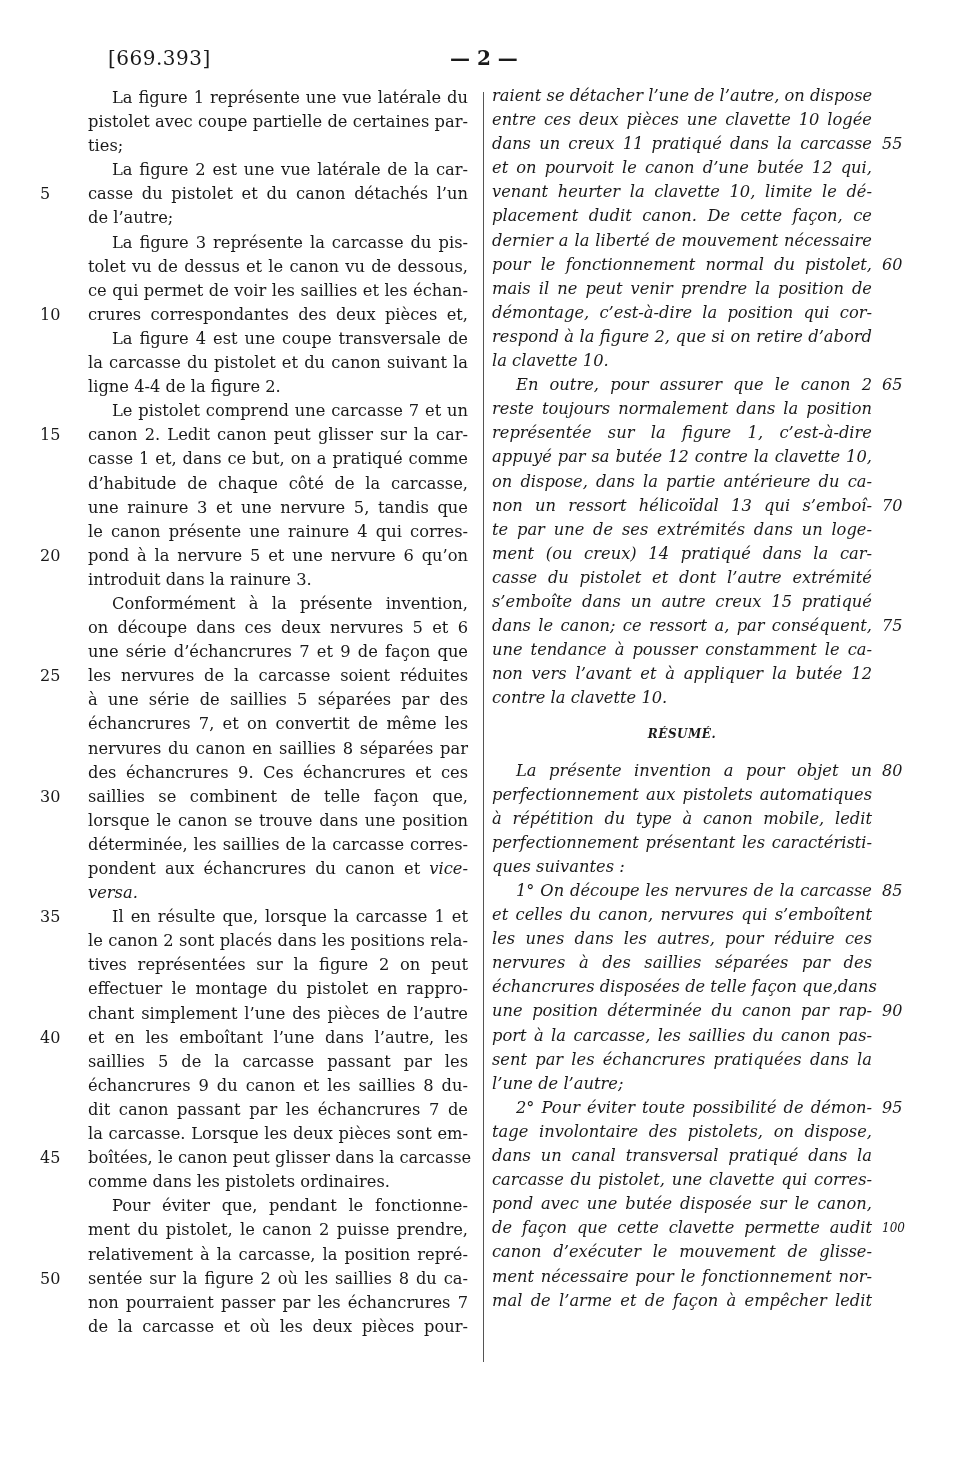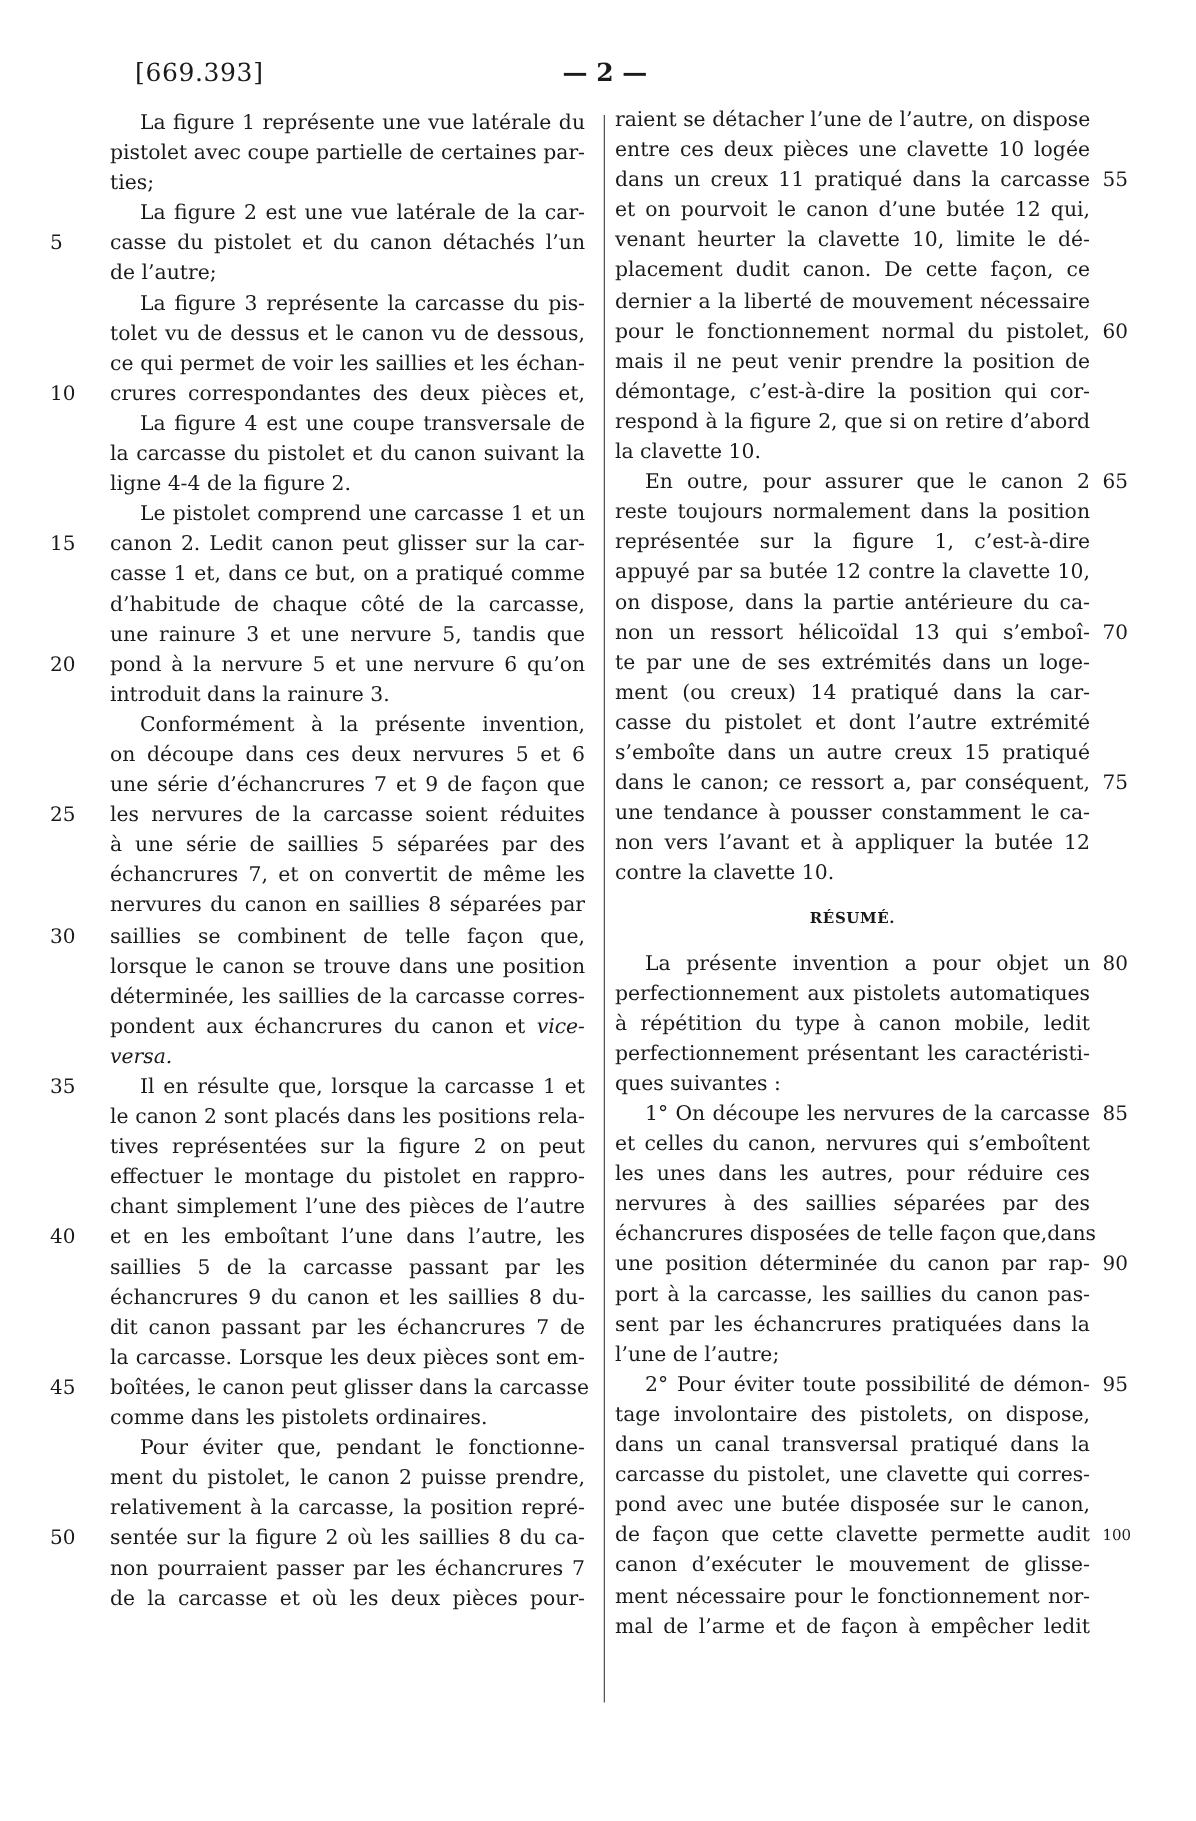--- a/index.html
+++ b/index.html
@@ -3,21 +3,21 @@
 <meta charset="utf-8">
 <style>
   html, body { margin: 0; padding: 0; background: #ffffff; }
   body { width: 957px; height: 1457px; position: relative; overflow: hidden;
          font-family: "DejaVu Serif", "Liberation Serif", serif; color: #1a1a1a; }
   .header { position: absolute; top: 46px; left: 0; width: 957px; height: 30px; }
   .patent-no { position: absolute; left: 108px; top: 0; font-size: 20px; letter-spacing: 0.5px; }
   .page-no { position: absolute; left: 450px; top: 0; font-size: 20px; font-weight: bold; }
   .col { position: absolute; top: 86px; width: 380px; }
   .col-left { left: 88px; }
-  .col-right { left: 492px; top: 84px; }
+  .col-right { left: 492px; top: 84px; font-style: italic; }
   .divider { position: absolute; left: 483px; top: 92px; width: 1px; height: 1270px; background: #555; }
   .line { position: relative; height: 24.1px; line-height: 24.1px; font-size: 16.3px;
           white-space: nowrap; text-align: justify; text-align-last: justify; }
   .line.last { text-align-last: left; }
   .line.indent { padding-left: 24px; }
   .line.center { text-align: center; text-align-last: center; font-weight: bold; font-size: 12px; letter-spacing: 0.5px; }
   .line.gap-after { margin-bottom: 12px; }
   .lnum-left { position: absolute; left: -48px; top: 0; width: 36px; text-align: left; font-size: 16px; }
   .lnum-right { position: absolute; right: -50px; top: 0; width: 40px; text-align: right; font-size: 16px; }
   .lnum-right.small { font-size: 12px; margin-left: 28px; }
@@ -70,36 +70,39 @@
     <div class="line indent">
       <span class="txt">La figure 4 est une coupe transversale de</span>
     </div>
     <div class="line">
       <span class="txt">la carcasse du pistolet et du canon suivant la</span>
     </div>
     <div class="line last">
       <span class="txt">ligne 4-4 de la figure 2.</span>
     </div>
     <div class="line indent">
-      <span class="txt">Le pistolet comprend une carcasse 1 et un</span>
+      <span class="txt">Le pistolet comprend une carcasse 7 et un</span>
     </div>
     <div class="line">
       <span class="txt">canon 2. Ledit canon peut glisser sur la car-</span>
       <span class="lnum-left">15</span>
     </div>
     <div class="line">
       <span class="txt">casse 1 et, dans ce but, on a pratiqué comme</span>
     </div>
     <div class="line">
       <span class="txt">d’habitude de chaque côté de la carcasse,</span>
     </div>
     <div class="line">
       <span class="txt">une rainure 3 et une nervure 5, tandis que</span>
     </div>
     <div class="line">
+      <span class="txt">le canon présente une rainure 4 qui corres-</span>
+    </div>
+    <div class="line">
       <span class="txt">pond à la nervure 5 et une nervure 6 qu’on</span>
       <span class="lnum-left">20</span>
     </div>
     <div class="line last">
       <span class="txt">introduit dans la rainure 3.</span>
     </div>
     <div class="line indent">
       <span class="txt">Conformément à la présente invention,</span>
     </div>
     <div class="line">
@@ -113,20 +116,23 @@
       <span class="lnum-left">25</span>
     </div>
     <div class="line">
       <span class="txt">à une série de saillies 5 séparées par des</span>
     </div>
     <div class="line">
       <span class="txt">échancrures 7, et on convertit de même les</span>
     </div>
     <div class="line">
       <span class="txt">nervures du canon en saillies 8 séparées par</span>
+    </div>
+    <div class="line">
+      <span class="txt">des échancrures 9. Ces échancrures et ces</span>
     </div>
     <div class="line">
       <span class="txt">saillies se combinent de telle façon que,</span>
       <span class="lnum-left">30</span>
     </div>
     <div class="line">
       <span class="txt">lorsque le canon se trouve dans une position</span>
     </div>
     <div class="line">
       <span class="txt">déterminée, les saillies de la carcasse corres-</span>

